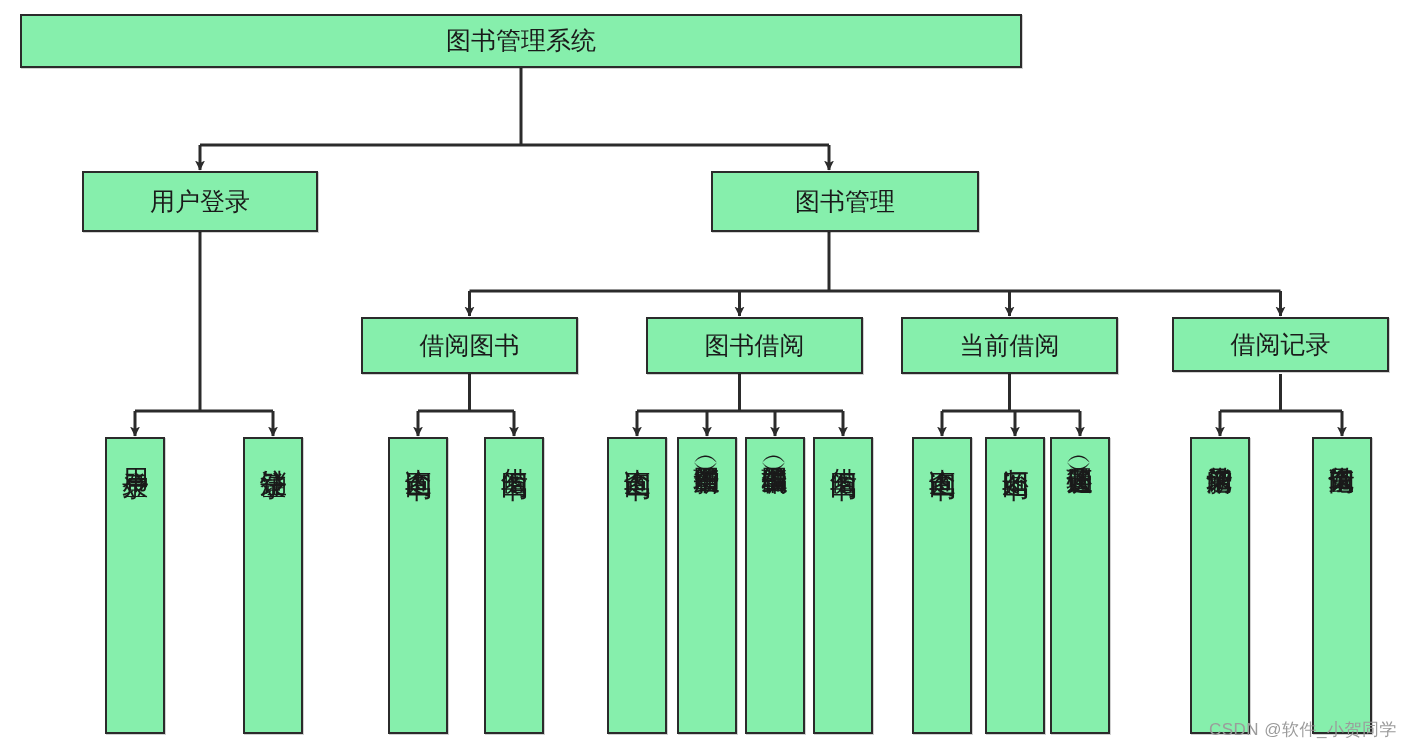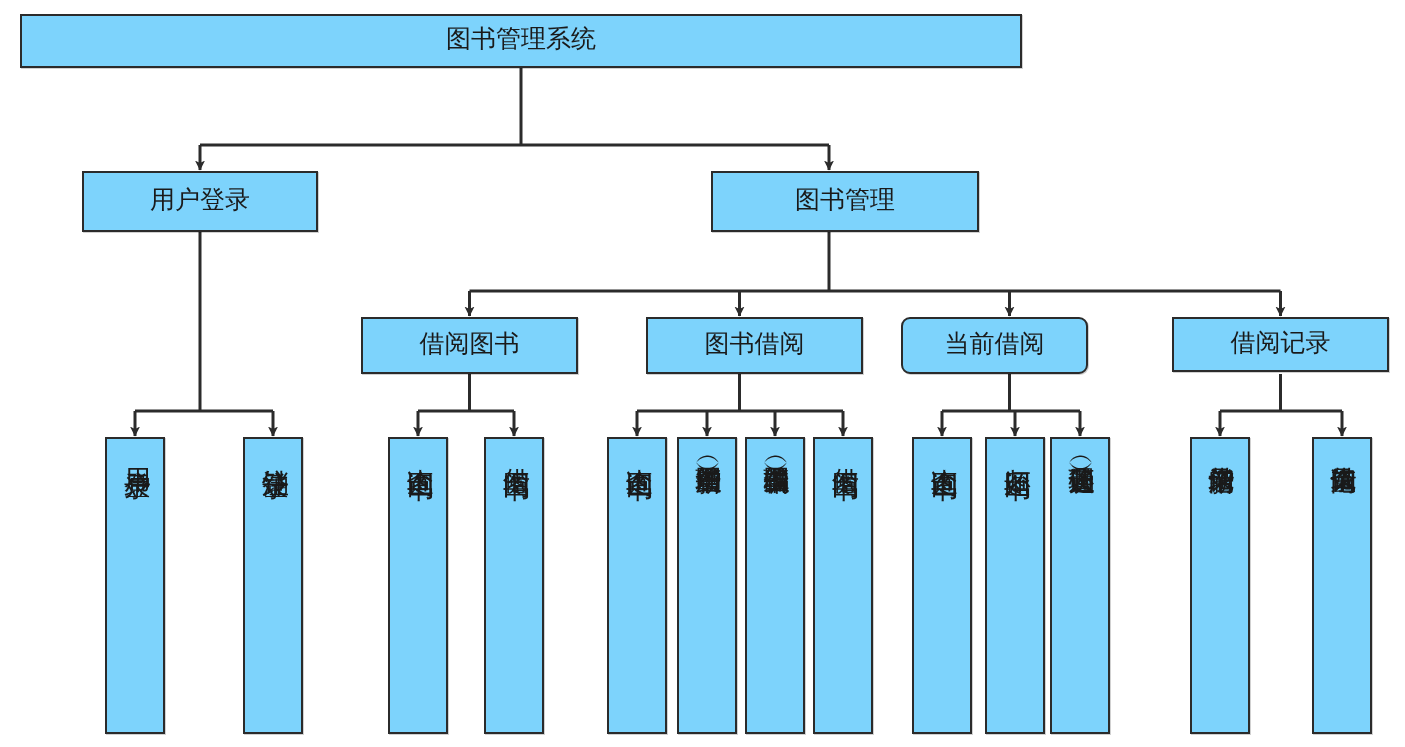--- a/index.html
+++ b/index.html
@@ -22,27 +22,26 @@
     left: 0;
     top: 0;
     width: 1405px;
     height: 747px;
     pointer-events: none;
   }
   .node {
     position: absolute;
     box-sizing: border-box;
     border: 2px solid #2b2b2b;
-    background: #7dd3fc;
+    background: #86efac;
     display: flex;
     align-items: center;
     justify-content: center;
     color: #1a1a1a;
     box-shadow: 1px 1px 0 rgba(0,0,0,0.18);
-    font-family: Liberation Mono, monospace;
   }
   .node-label {
     display: block;
     text-align: center;
     line-height: 1.18;
     white-space: nowrap;
   }
   .horiz .node-label {
     font-size: 25px;
   }
@@ -129,21 +128,21 @@
       </div>
       <div class="node horiz" style="left: 711px; top: 171px; width: 268px; height: 61px;">
         <span class="node-label">图书管理</span>
       </div>
       <div class="node horiz" style="left: 361px; top: 317px; width: 217px; height: 57px;">
         <span class="node-label">借阅图书</span>
       </div>
       <div class="node horiz" style="left: 631px; top: 317px; width: 217px; height: 57px; margin-left: 15px;">
         <span class="node-label">图书借阅</span>
       </div>
-      <div class="node horiz" style="left: 901px; top: 317px; width: 187px; height: 57px; border-radius: 9px;">
+      <div class="node horiz" style="left: 901px; top: 317px; width: 217px; height: 57px;">
         <span class="node-label">当前借阅</span>
       </div>
       <div class="node horiz" style="left: 1172px; top: 317px; width: 217px; height: 55px;">
         <span class="node-label">借阅记录</span>
       </div>
       <div class="node vert" style="left: 105px; top: 437px; width: 60px; height: 297px;">
         <span class="node-label">用户登录</span>
       </div>
       <div class="node vert" style="left: 243px; top: 437px; width: 60px; height: 297px;">
         <span class="node-label">注销登录</span>
@@ -176,13 +175,14 @@
         <span class="node-label">确认归还（管理员）</span>
       </div>
       <div class="node vert tall-label" style="left: 1190px; top: 437px; width: 60px; height: 297px;">
         <span class="node-label">新增借阅记录</span>
       </div>
       <div class="node vert tall-label" style="left: 1312px; top: 437px; width: 60px; height: 297px;">
         <span class="node-label">查询借阅记录</span>
       </div>
     </div>
 
+  <div id="watermark">CSDN @软件_小贺同学</div>
 </div>
 
 </body></html>

